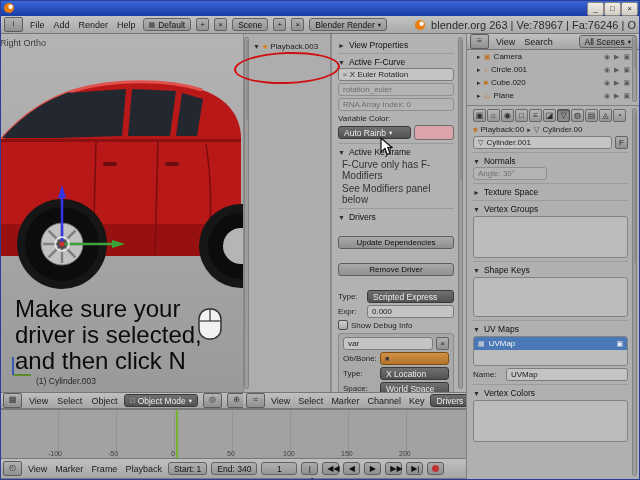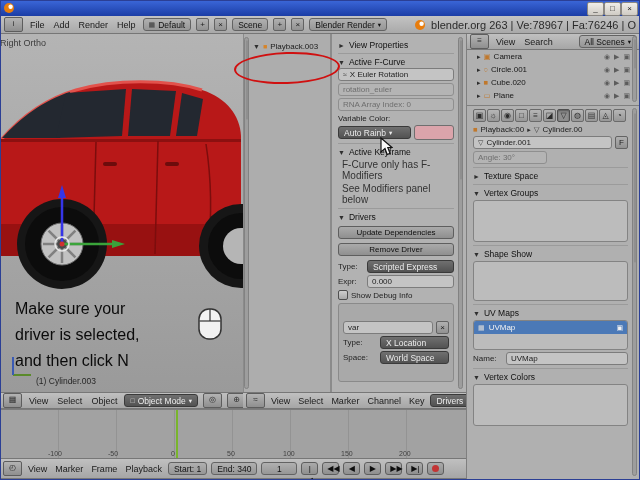--- a/index.html
+++ b/index.html
@@ -24,49 +24,49 @@
   .light{background:linear-gradient(#b0b0b0,#969696);border:1px solid #636363;color:#111}
   .dark{background:linear-gradient(#707070,#525252);border:1px solid #3a3a3a;color:#ececec}
   .sqbtn{width:13px;height:13px;background:linear-gradient(#b0b0b0,#929292);border:1px solid #636363;
          border-radius:2px;font-size:8px;line-height:12px;text-align:center;color:#1c1c1c;display:inline-block;flex:none;box-sizing:border-box}
   .dd{font-size:6.5px}
   .stats{font-size:11px;color:#2b2b2b;white-space:nowrap}
   .spacer{flex:1}
   
   .view3d{background:linear-gradient(#b4b4b4,#9a9a9a);overflow:hidden}
   .viewlabel{font-size:9px;color:#3c3c3c}
-  .overlay{font-size:16px;line-height:26px;color:#0b0b0b}
+  .overlay{font-size:24px;line-height:26px;color:#0b0b0b}
   .objinfo{font-size:8.5px;color:#262626}
   
   .channels{background:#adadad;border-left:1px solid #8b8b8b;border-right:1px solid #8b8b8b;box-sizing:border-box}
   .chrow{position:absolute;display:flex;align-items:center;gap:3px;font-size:8px;color:#1b1b1b;height:15px;white-space:nowrap}
   .chrow.sel{background:#c2a77c;border:1px solid #8d7b55;border-radius:2px;padding:0 3px}
   .tri{font-size:7px;color:#2f2f2f;flex:none}
   .cdot{color:#c23535;font-size:7px}
   .ocube{color:#d78428;font-size:7px}
   
   .npanel{background:#b2b2b2;border-left:1px solid #8b8b8b;box-sizing:border-box;padding:2px 12px 2px 6px;overflow:hidden}
   .phdr{display:flex;gap:4px;align-items:center;font-size:8.5px;color:#0f0f0f;margin:3px 0 1px;
         border-top:1px solid #9b9b9b;padding-top:3px}
   .phdr.first{border-top:none;padding-top:1px}
   .prow{display:flex;align-items:center;gap:3px;margin:2px 0}
   .plabel{font-size:8px;color:#1f1f1f;white-space:nowrap}
   .pinfo{font-size:10px;color:#333;margin:2px 0 2px 4px}
   .btn{height:13px;line-height:12px;text-align:center;background:linear-gradient(#aaaaaa,#8f8f8f);
        border:1px solid #5e5e5e;border-radius:3px;font-size:8px;color:#0e0e0e;padding:0 4px;box-sizing:border-box}
-  .btn.wide{display:block;margin:4px 0}
+  .btn.wide{display:block;margin:14px 0}
   .field{height:13px;background:#c4c4c4;border:1px solid #7c7c7c;border-radius:3px;font-size:8px;color:#222;
          padding:0 4px;box-sizing:border-box;display:flex;align-items:center;gap:3px;white-space:nowrap;overflow:hidden}
   .field.disabled{background:#b4b4b4;color:#6e6e6e;border-color:#8f8f8f}
   .flex1{flex:1}
   .swatch{width:38px;height:13px;border:1px solid #6f6f6f;border-radius:3px;background:#dba4ab;flex:none}
   .chk{width:10px;height:10px;border:1px solid #4f4f4f;border-radius:2px;background:linear-gradient(#cfcfcf,#a9a9a9);
        font-size:8px;line-height:9px;text-align:center;color:#fff;flex:none;box-sizing:border-box}
   .chk.on{background:#474747}
-  .varbox{border:1px solid #8a8a8a;border-radius:3px;background:#a9a9a9;padding:17px 4px;margin-top:3px}
+  .varbox{border:1px solid #8a8a8a;border-radius:3px;background:#a9a9a9;padding:3px 4px;margin-top:3px}
   .obfield{background:linear-gradient(#d09045,#b5742c);border-color:#7e4d12;color:#2d1a05}
   .wicon{font-size:7px;color:#3a3a3a;flex:none}
   .wicon.lighticn{color:#d8d8d8}
   
   .outliner{background:#b0b0b0;border-left:1px solid #7f7f7f;box-sizing:border-box;overflow:hidden}
   .orow{display:flex;align-items:center;gap:3px;height:13px;padding:0 10px;font-size:8px;color:#161616}
   .oicon{font-size:7.5px;color:#c0782c;flex:none}
   .ricons{margin-left:auto;display:flex;gap:4px;font-size:7px;color:#5c5c5c}
   
   .props{background:#b0b0b0;border-left:1px solid #7f7f7f;border-top:1px solid #7f7f7f;box-sizing:border-box;
@@ -277,20 +277,26 @@
     <span class="plabel">Show Debug Info</span>
   </div>
   <div class="varbox">
     <div class="prow" style="margin-top:0">
       <span class="field flex1">
         <span>var</span>
       </span>
       <span class="sqbtn">×</span>
     </div>
     <div class="prow">
+      <span class="plabel" style="width:34px">Ob/Bone:</span>
+      <span class="field obfield flex1">
+        <span class="wicon">■</span>
+      </span>
+    </div>
+    <div class="prow">
       <span class="plabel" style="width:34px">Type:</span>
       <span class="widget dark flex1">
         <span>X Location</span>
       </span>
     </div>
     <div class="prow" style="margin-bottom:0">
       <span class="plabel" style="width:34px">Space:</span>
       <span class="widget dark flex1">
         <span>World Space</span>
       </span>
@@ -390,35 +396,39 @@
     <span class="oicon" style="color:#4a4a4a">▽</span>
     <span>Cylinder.00</span>
   </div>
   <div class="prow">
     <span class="field flex1">
       <span class="wicon">▽</span>
       <span>Cylinder.001</span>
     </span>
     <span class="sqbtn">F</span>
   </div>
+  <div class="phdr">
+    <span class="tri">▼</span>
+    <span>Normals</span>
+  </div>
   <div class="field disabled" style="width:74px">
     <span>Angle: 30°</span>
   </div>
   <div class="phdr">
     <span class="tri">►</span>
     <span>Texture Space</span>
   </div>
   <div class="phdr">
     <span class="tri">▼</span>
     <span>Vertex Groups</span>
   </div>
   <div class="listbox" style="height:40px"></div>
   <div class="phdr">
     <span class="tri">▼</span>
-    <span>Shape Show</span>
+    <span>Shape Keys</span>
   </div>
   <div class="listbox" style="height:38px"></div>
   <div class="phdr">
     <span class="tri">▼</span>
     <span>UV Maps</span>
   </div>
   <div class="listbox" style="height:28px">
     <div class="uvrow">
       <span class="wicon lighticn">▦</span>
       <span>UVMap</span>

